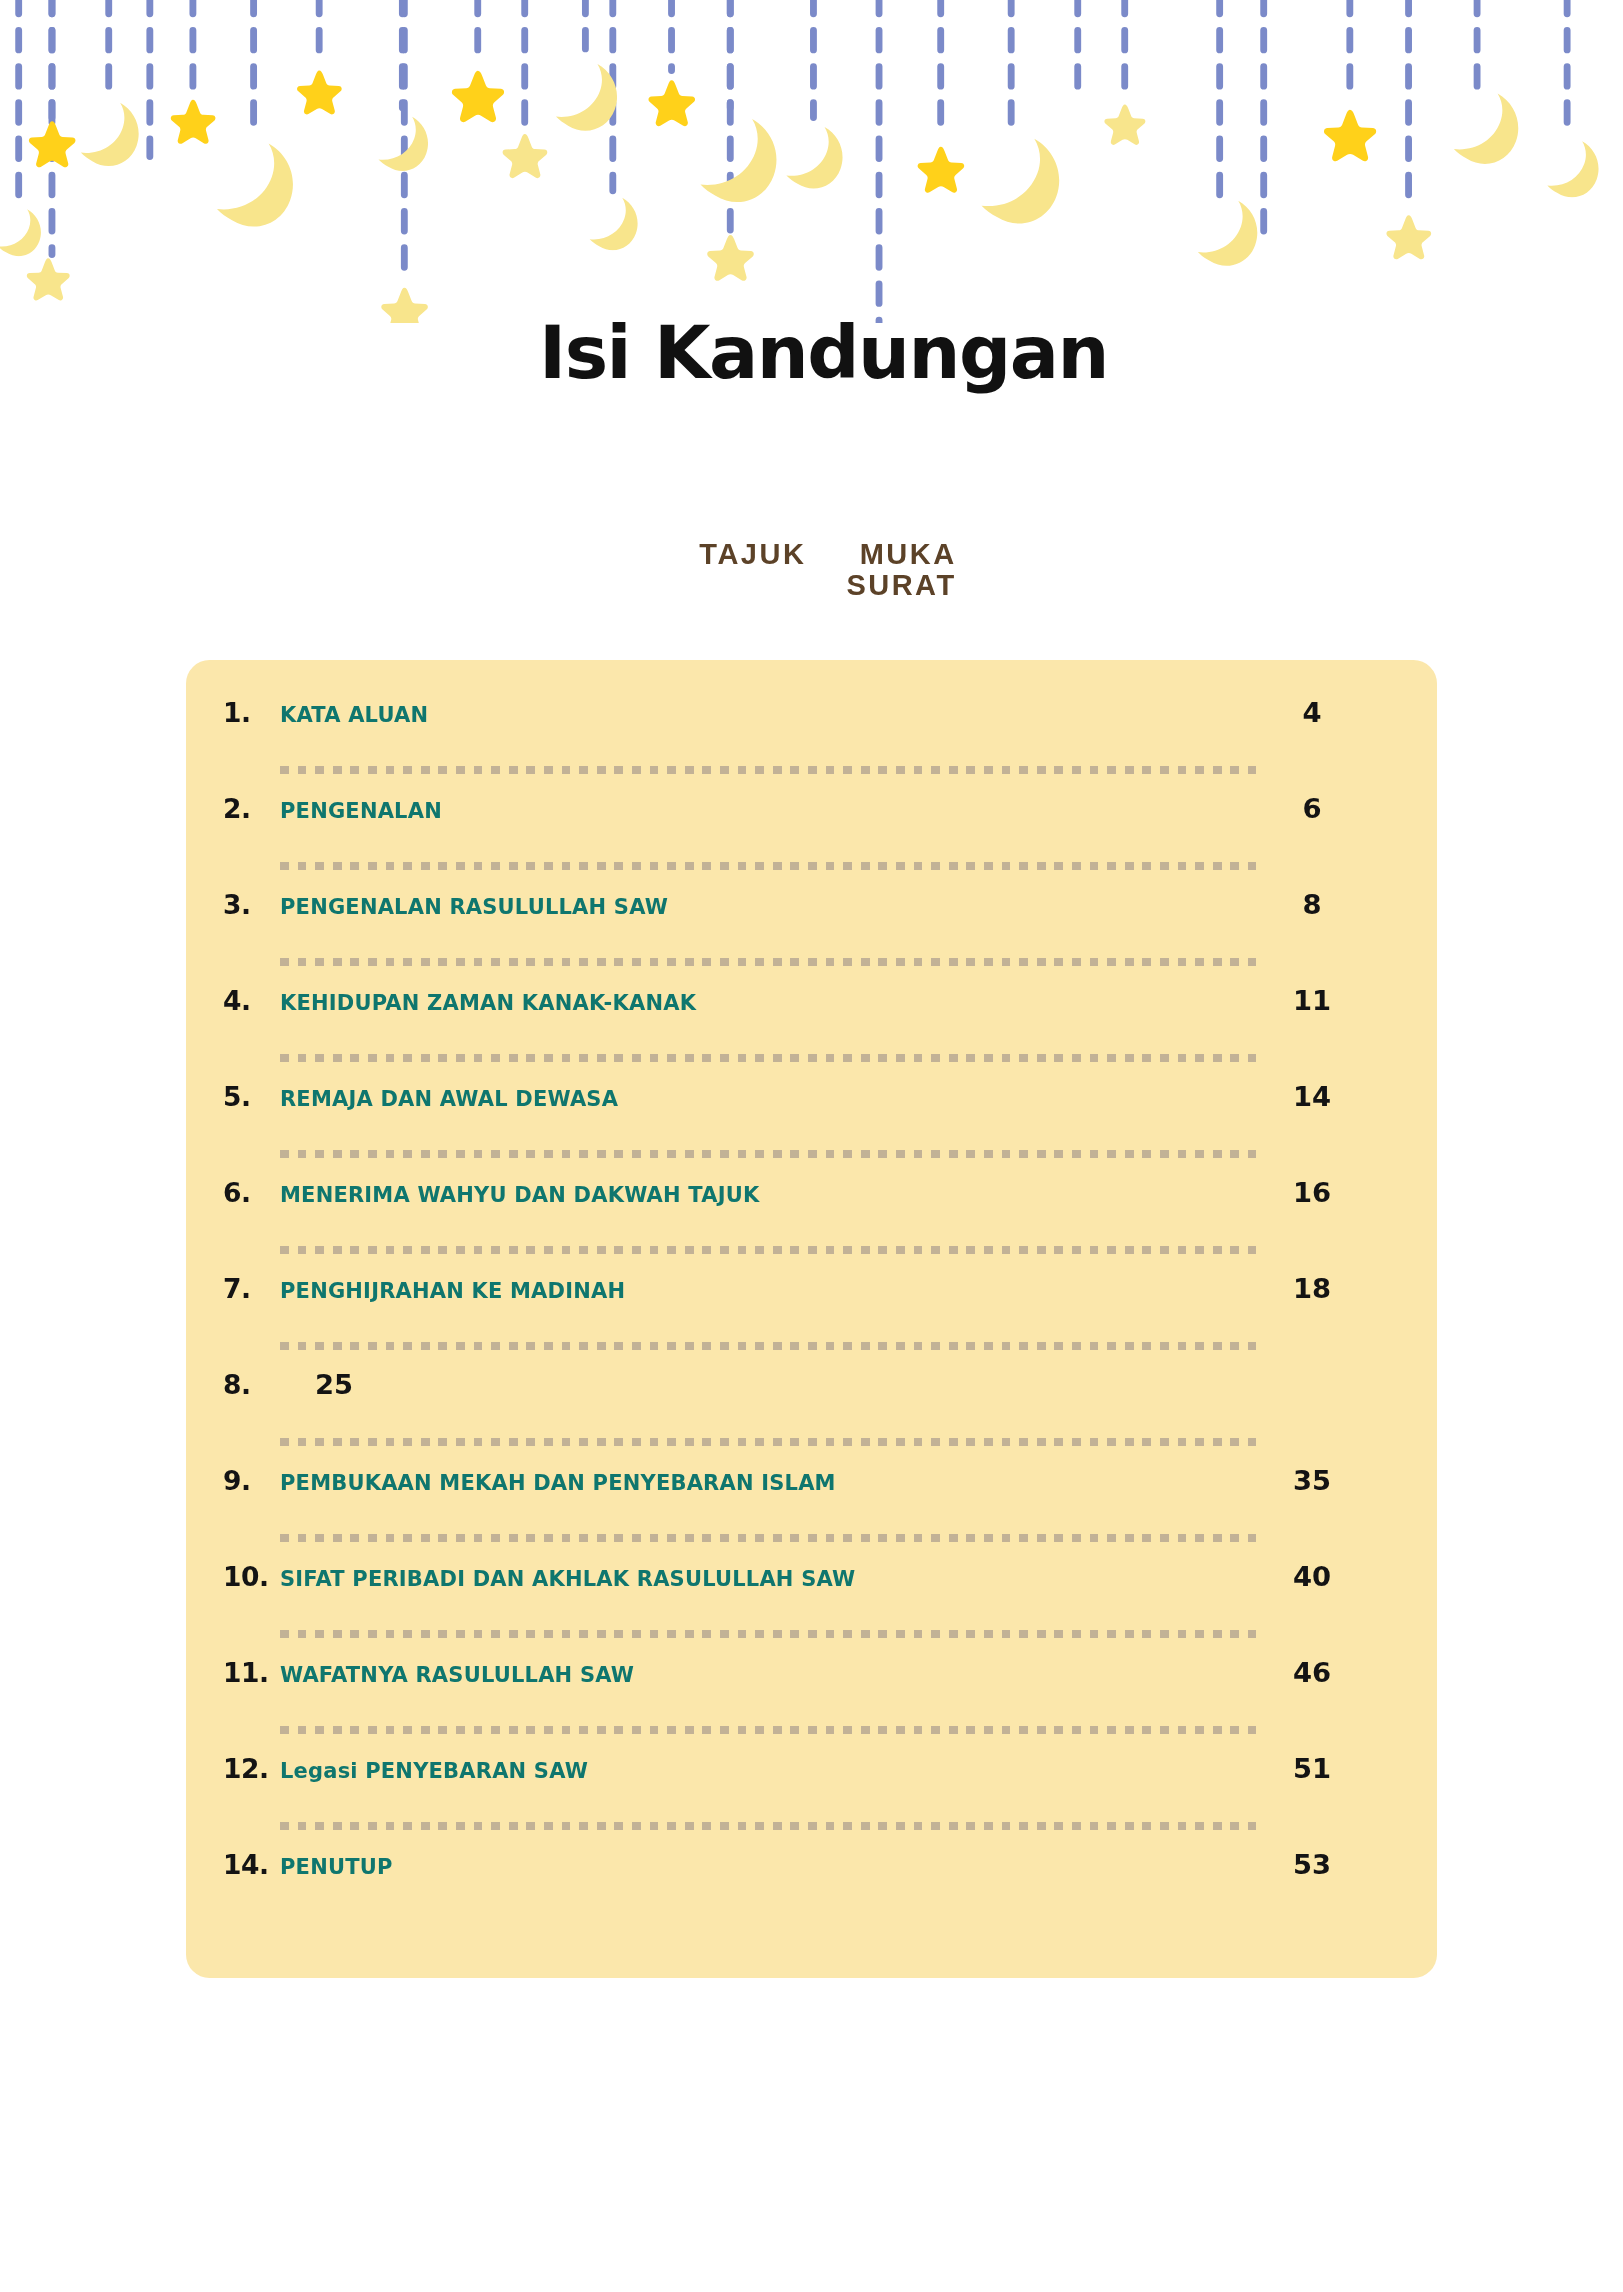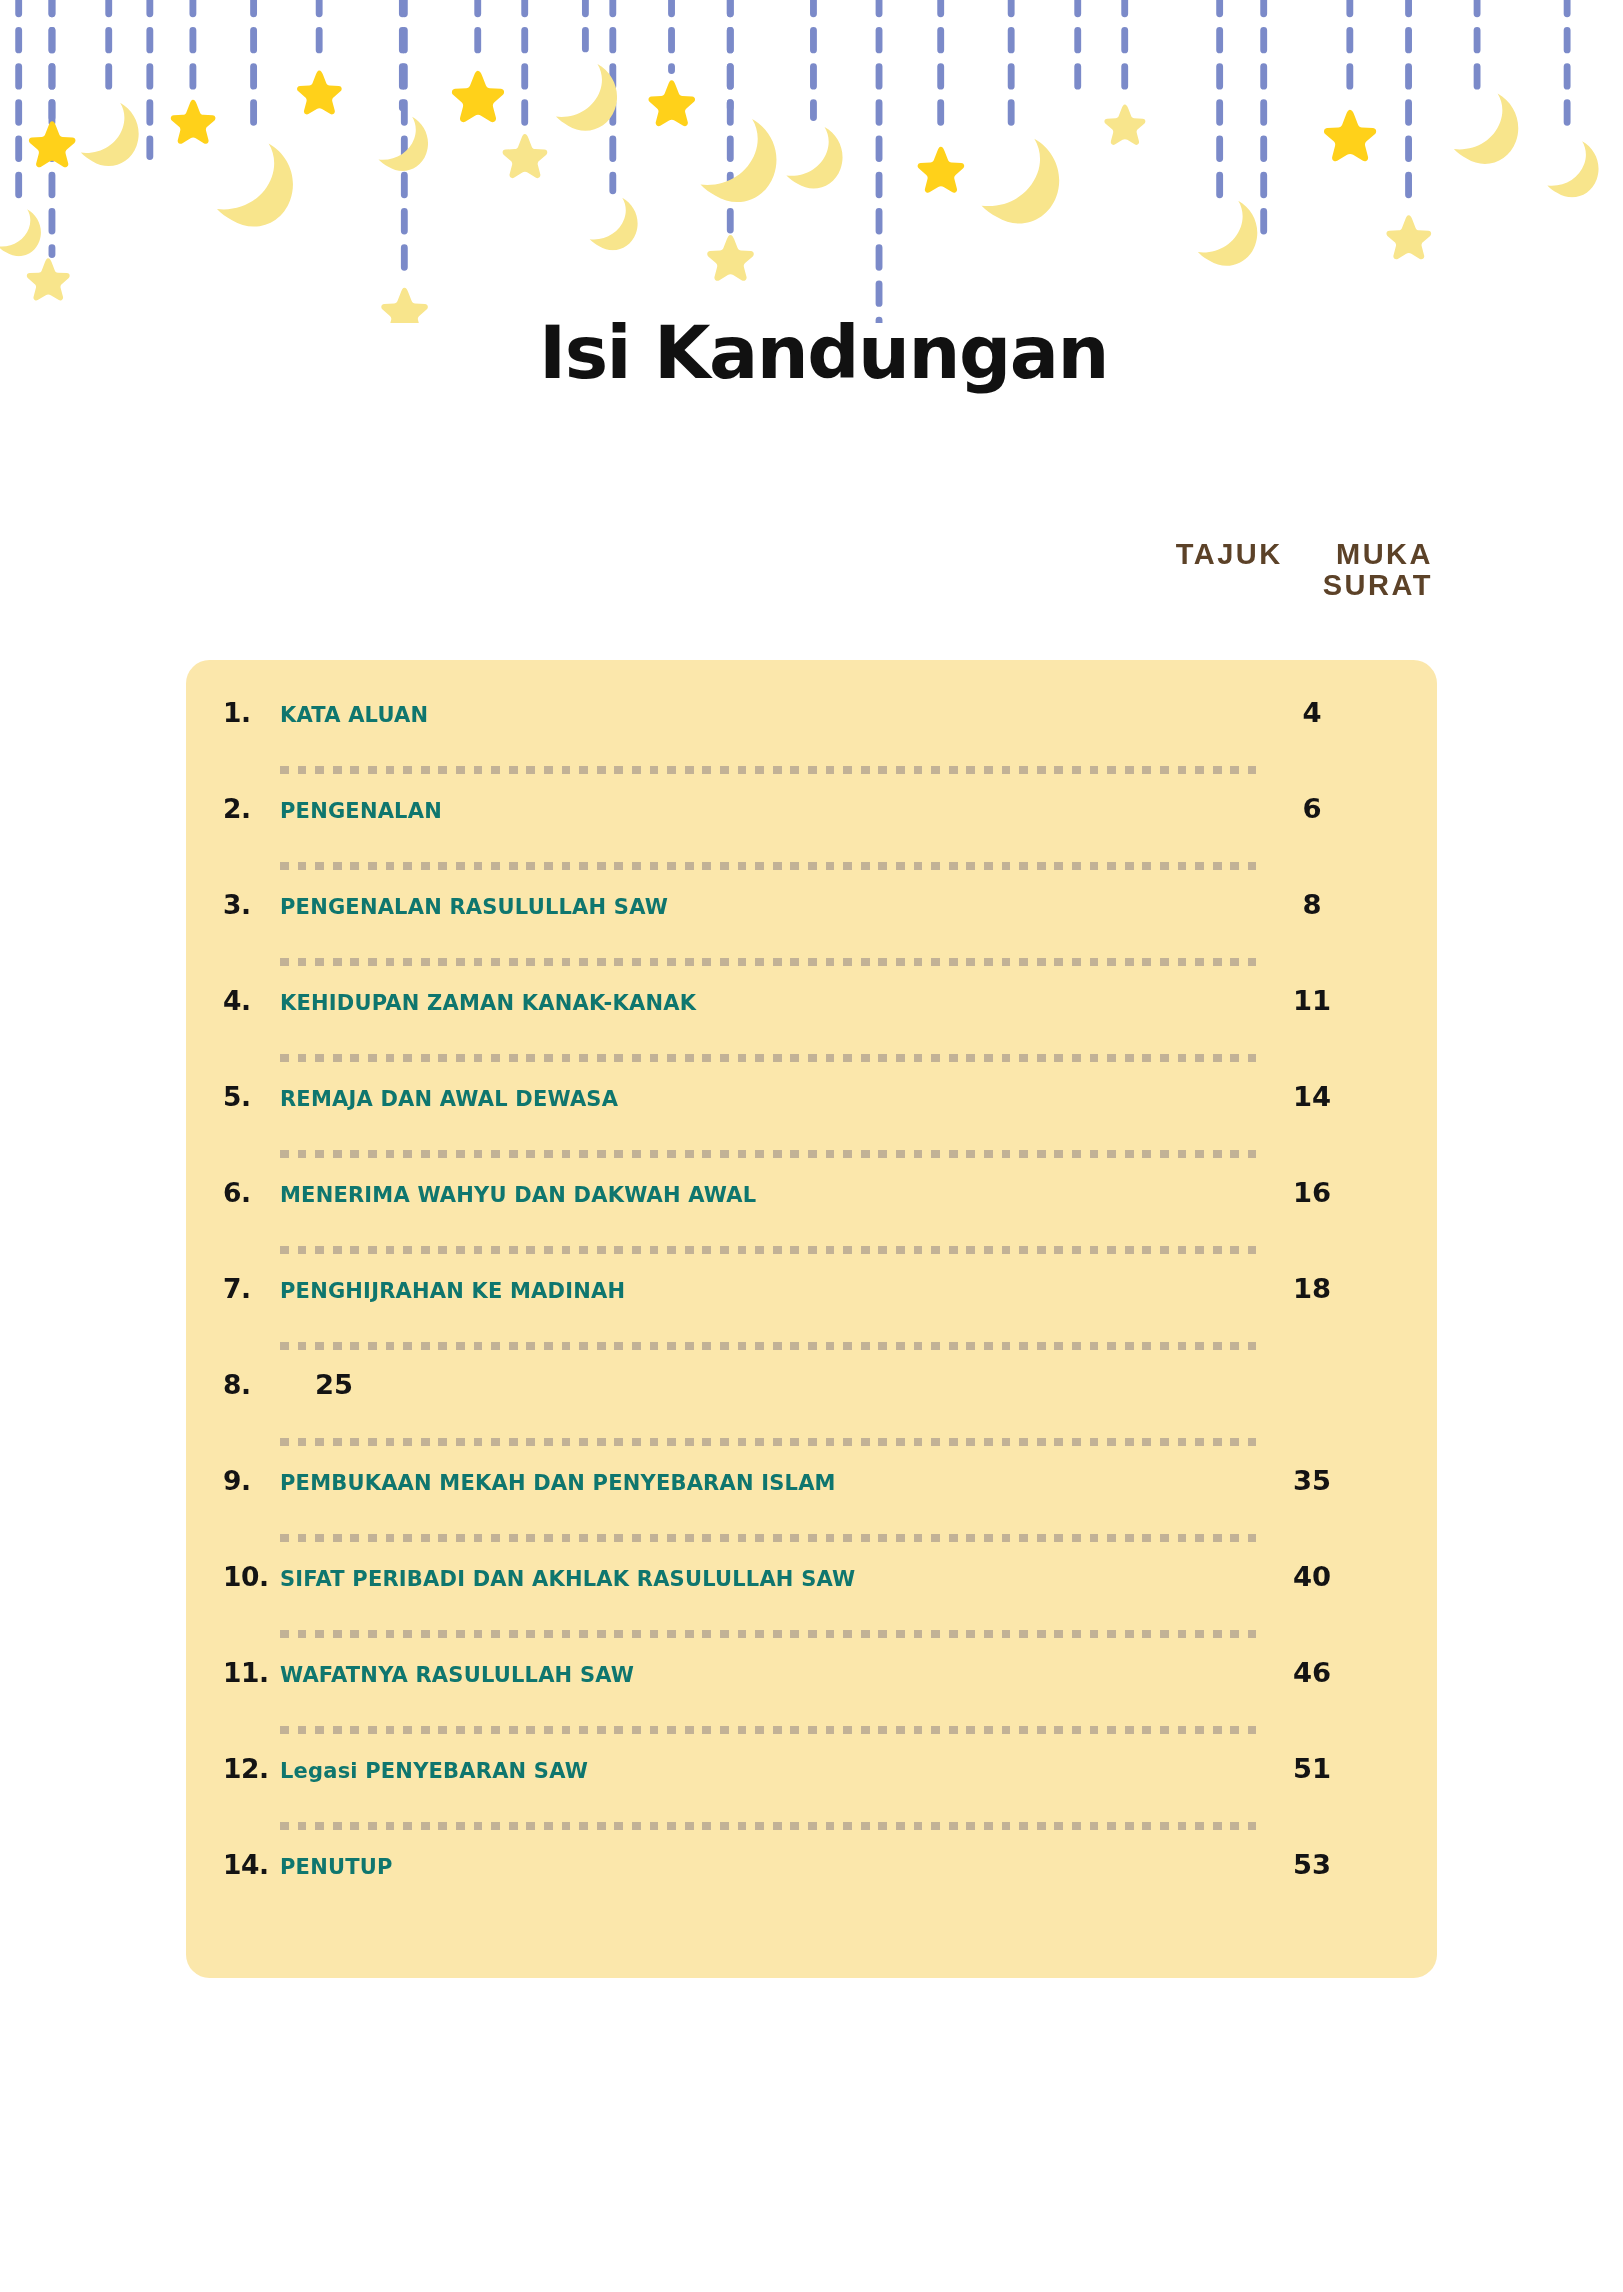--- a/index.html
+++ b/index.html
@@ -37,21 +37,21 @@
     line-height: 1;
   }
 
   
   .col-headers {
     position: absolute;
     top: 539px;
     left: 223px;
     width: 1210px;
     display: flex;
-    justify-content: flex-end;
+    justify-content: center;
     align-items: flex-start;
   }
   .col-head {
     color: #5c4228;
     font-weight: 700;
     font-size: 29px;
     letter-spacing: 2.5px;
     line-height: 1.08;
     font-family: "Liberation Sans", sans-serif;
   }
@@ -251,21 +251,21 @@
       <div class="toc-row">
         <div class="toc-num">5.</div>
         <div class="toc-title">REMAJA DAN AWAL DEWASA</div>
         <div class="toc-page">14</div>
       </div>
       <div class="toc-sep">
         <div class="dots"></div>
       </div>
       <div class="toc-row">
         <div class="toc-num">6.</div>
-        <div class="toc-title">MENERIMA WAHYU DAN DAKWAH AWAL</div>
+        <div class="toc-title">MENERIMA WAHYU DAN DAKWAH TAJUK</div>
         <div class="toc-page">16</div>
       </div>
       <div class="toc-sep">
         <div class="dots"></div>
       </div>
       <div class="toc-row">
         <div class="toc-num">7.</div>
         <div class="toc-title">PENGHIJRAHAN KE MADINAH</div>
         <div class="toc-page">18</div>
       </div>

